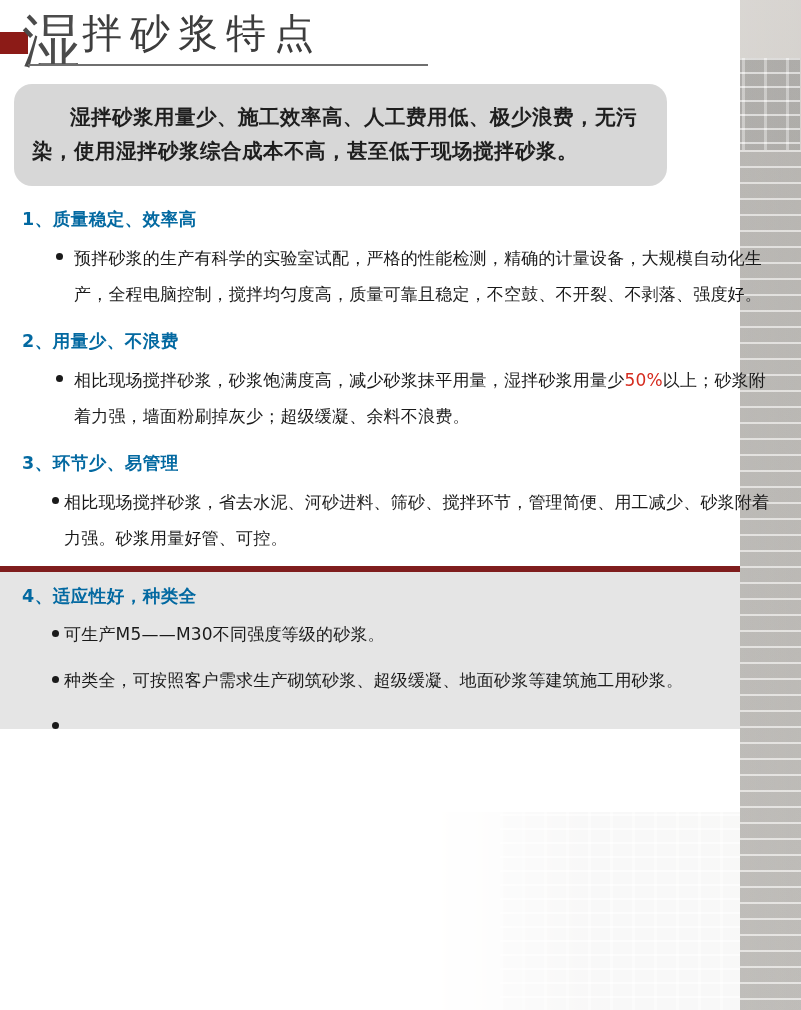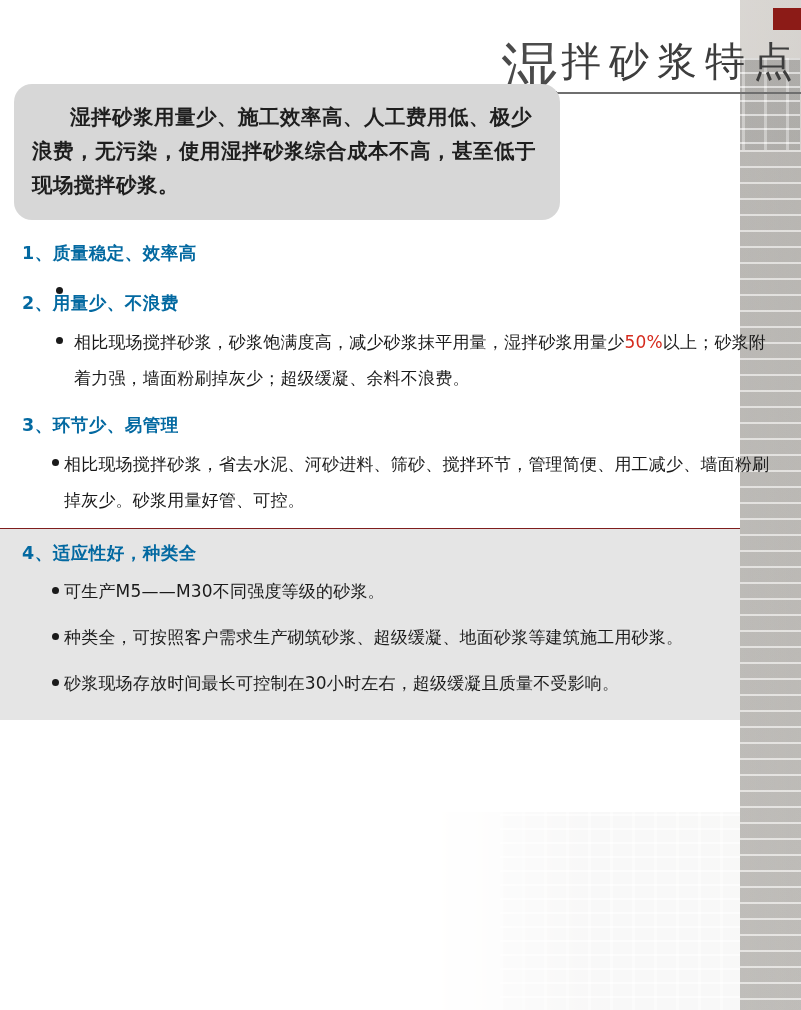--- a/index.html
+++ b/index.html
@@ -59,22 +59,21 @@
     position: absolute; top: 0; left: 0; width: 740px; height: 812px;
     background: rgba(255,255,255,0.93);
   }
 
   
   .header {
     position: relative;
     z-index: 3;
     height: 78px;
     display: flex;
-    align-items: flex-end;
-    flex-direction: column;
+    align-items: center;
   }
   .red-square {
     width: 28px; height: 22px;
     background: #8c1b17;
     margin-top: 8px;
     flex: 0 0 auto;
   }
   .title-wrap { position: relative; margin-left: -6px; }
   .title-big {
     font-family: "DejaVu Sans", "Liberation Sans", sans-serif;
@@ -97,21 +96,21 @@
     left: 6px; top: 62px;
     width: 400px; height: 2px;
     background: #6f6f6f;
   }
 
   
   .summary {
     position: relative;
     z-index: 3;
     margin: 6px 16px 0 14px;
-    width: 546px;
+    width: 653px;
     background: #d7d7d7;
     border-radius: 18px;
     padding: 16px 18px 18px 18px;
   }
   .summary p {
     margin: 0;
     font-family: "DejaVu Sans", "Liberation Sans", sans-serif;
     font-size: 20.5px;
     font-weight: bold;
     color: #1e1e1e;
@@ -151,21 +150,21 @@
   .bullets li.tight .dot { left: 52px; }
   .bullets li.tight { padding-left: 64px; }
   .hl { color: #d52b1e; }
 
   
   .band {
     position: relative;
     z-index: 3;
     width: 740px;
     background: rgba(227,227,227,0.93);
-    border-top: 1px solid #7f1d1d;
+    border-top: 6px solid #7f1d1d;
     padding-bottom: 10px;
   }
   .band .sec-head { padding-top: 12px; }
   .band .bullets li { line-height: 34px; padding-bottom: 10px; }
 </style>
 </head>
 <body>
 
 <div class="bg-photo">
   <div class="sky"></div>
@@ -187,37 +186,37 @@
 </div>
 
 <div class="summary">
   <p>湿拌砂浆用量少、施工效率高、人工费用低、极少浪费，无污染，使用湿拌砂浆综合成本不高，甚至低于现场搅拌砂浆。</p>
 </div>
 
 <div class="sections">
     <div class="section">
       <div class="sec-head">1、质量稳定、效率高</div>
       <ul class="bullets">
-        <li><span class="dot"></span></li>
+        <li><span class="dot"></span><span>预拌砂浆的生产有科学的实验室试配，严格的性能检测，精确的计量设备，大规模自动化生产，全程电脑控制，搅拌均匀度高，质量可靠且稳定，不空鼓、不开裂、不剥落、强度好。</span></li>
       </ul>
     </div>
     <div class="section">
       <div class="sec-head">2、用量少、不浪费</div>
       <ul class="bullets">
         <li><span class="dot"></span><span>相比现场搅拌砂浆，砂浆饱满度高，减少砂浆抹平用量，湿拌砂浆用量少</span><span class="hl">50%</span><span>以上；砂浆附着力强，墙面粉刷掉灰少；超级缓凝、余料不浪费。</span></li>
       </ul>
     </div>
     <div class="section">
       <div class="sec-head">3、环节少、易管理</div>
       <ul class="bullets">
-        <li class="tight"><span class="dot"></span><span>相比现场搅拌砂浆，省去水泥、河砂进料、筛砂、搅拌环节，管理简便、用工减少、墙面粉刷掉灰少。砂浆用量好管、可控。</span></li>
+        <li class="tight"><span class="dot"></span><span>相比现场搅拌砂浆，省去水泥、河砂进料、筛砂、搅拌环节，管理简便、用工减少、砂浆附着力强。砂浆用量好管、可控。</span></li>
       </ul>
     </div>
   </div>
 
 <div class="band">
   <div class="sec-head">4、适应性好，种类全</div>
   <ul class="bullets">
       <li class="tight"><span class="dot"></span><span>可生产M5——M30不同强度等级的砂浆。</span></li>
       <li class="tight"><span class="dot"></span><span>种类全，可按照客户需求生产砌筑砂浆、超级缓凝、地面砂浆等建筑施工用砂浆。</span></li>
-      <li class="tight"><span class="dot"></span><span>砂浆现场存放时间最长可控制在30小时左右，超级缓凝且质量不受影响。</span></li>
+      <li class="tight"><span class="dot"></span></li>
     </ul>
 </div>
 
 </body></html>

